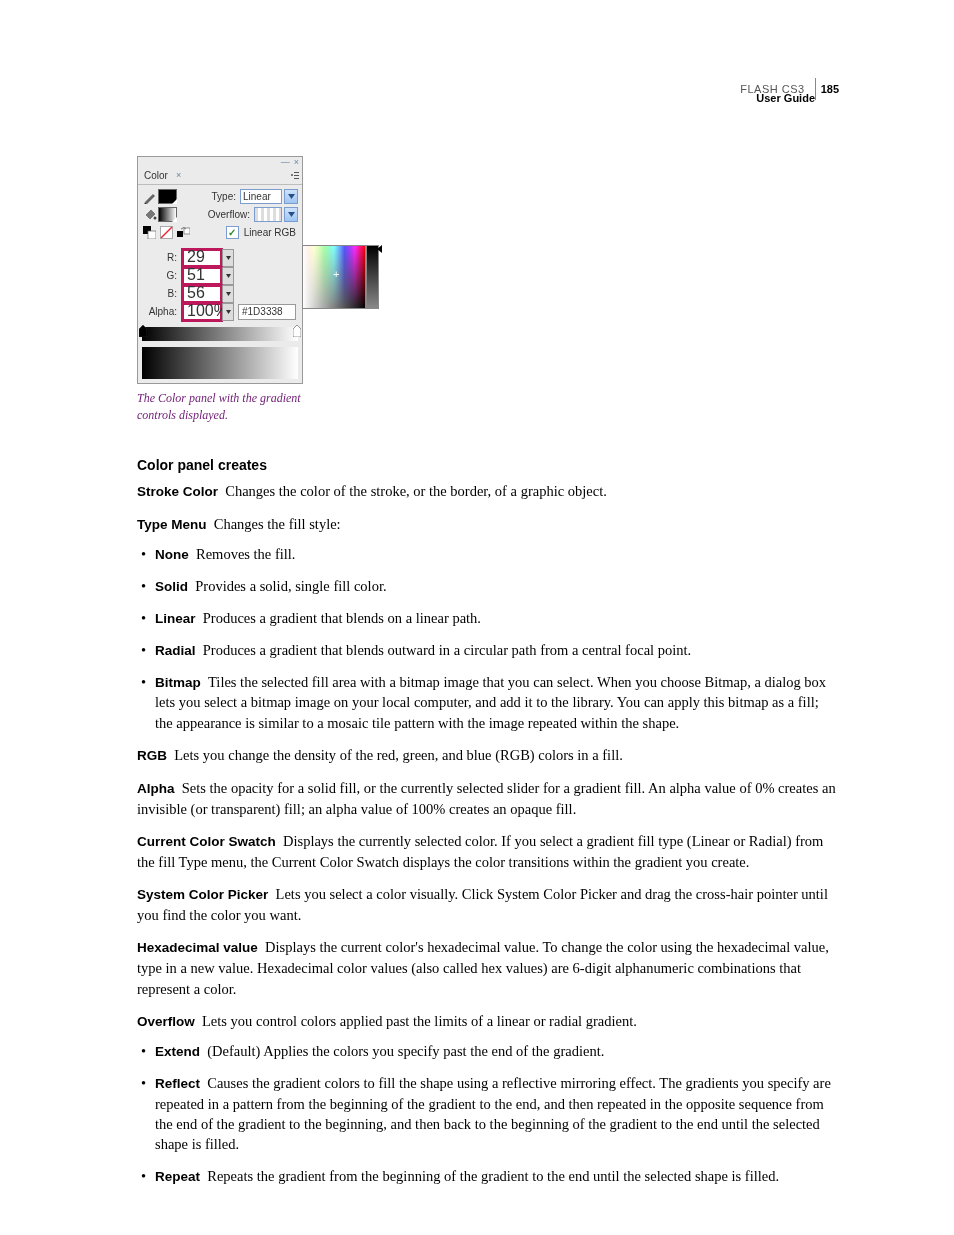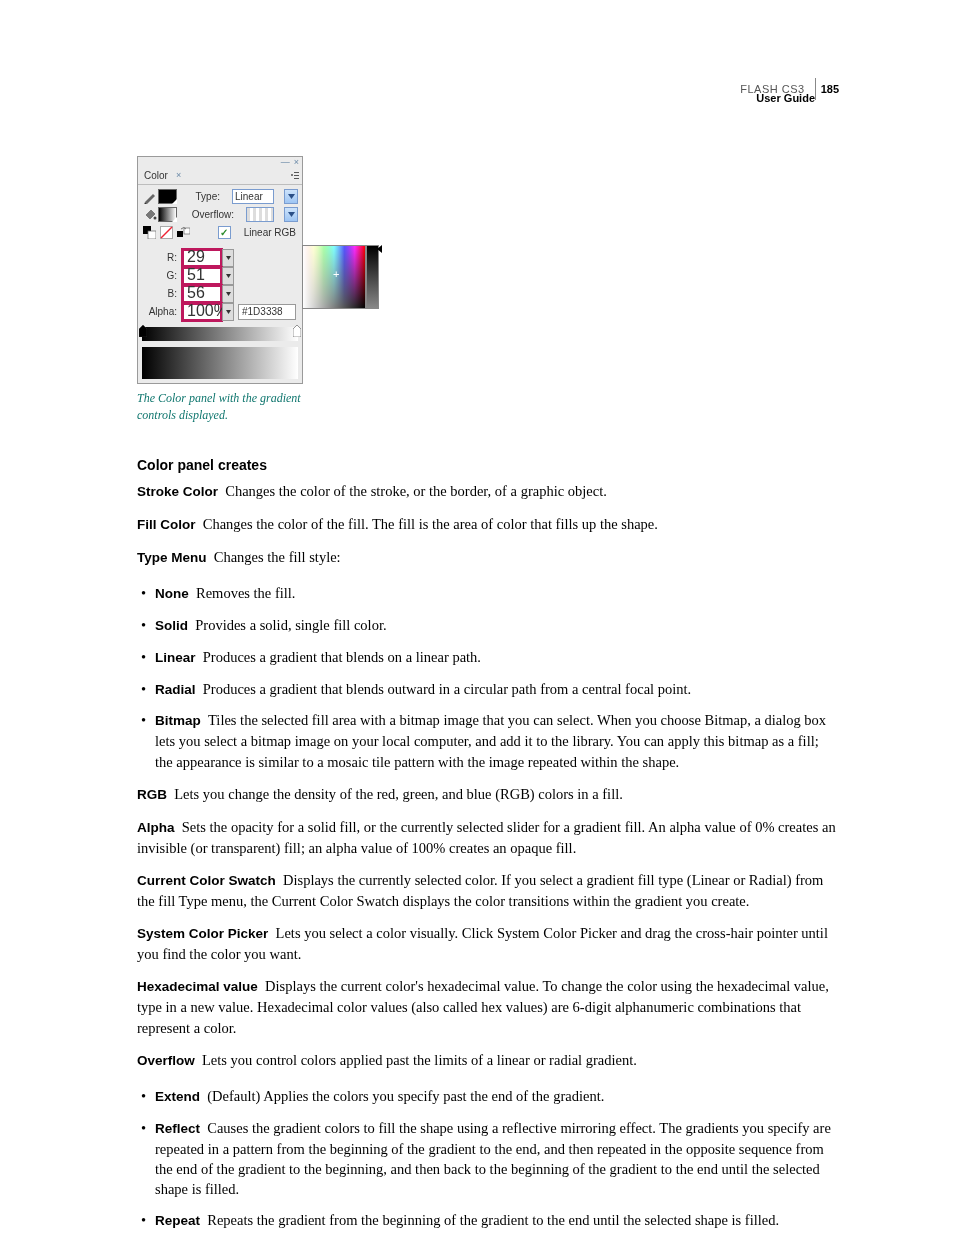--- a/index.html
+++ b/index.html
@@ -83,21 +83,21 @@
 
   .panel-body { padding: 3px 4px 4px 4px; }
   .row { display: flex; align-items: center; height: 17px; }
   .row + .row { margin-top: 1px; justify-content: flex-end; }
   .tool-icon { width: 16px; height: 14px; display: inline-flex; align-items: center; justify-content: center; }
   .swatch {
     width: 17px; height: 13px; border: 1px solid #666; background: #000;
     position: relative;
   }
   .swatch .tri { position: absolute; right: -1px; bottom: -1px; width: 0; height: 0; border-left: 5px solid transparent; border-bottom: 5px solid #fff; }
-  .right-pair { margin-left: auto; display: flex; align-items: center; gap: 10px; }
+  .right-pair { margin-left: auto; display: flex; align-items: center; gap: 2px; }
   .lbl { color: #333; font-size: 10px; margin-right: 2px; }
   .mini-select {
     height: 15px; width: 42px; background: #fff; border: 1px solid #7a9ccf; display: flex; align-items: center; padding: 0 2px; box-sizing: border-box; font-size: 10px;
     justify-content: space-between;
   }
   .mini-select.pattern { width: 28px; background: repeating-linear-gradient(90deg,#ddd 0 3px,#fff 3px 6px); }
   .mini-drop { width: 14px; height: 15px; background: linear-gradient(#cde3fb,#9ec5f3); border: 1px solid #7a9ccf; display: flex; align-items: center; justify-content: center; box-sizing: border-box; }
   .mini-drop svg { display:block; }
   .chk { width: 11px; height: 11px; background: #fff; border: 1px solid #7a9ccf; margin-right: 3px; display:inline-flex; align-items:center; justify-content:center; color:#2a8a2a; font-size:10px; font-weight:700; line-height:1;}
   .rgb-fields { margin-top: 4px; }
@@ -134,42 +134,42 @@
     height: 32px;
     background: linear-gradient(to right, #000, #fff);
   }
   .mini-icons { display:flex; gap:3px; }
   .mini-icon { width:14px; height:14px; display:inline-flex; align-items:center; justify-content:center; }
 
   .caption {
     font-style: italic;
     font-size: 12px;
     margin-top: 6px;
-    color: #0f766e;
+    color: #701a75;
     font-family: "Minion Pro", Georgia, serif;
   }
 
   .content { margin-top: 32px; }
   .h4 {
     font-family: "Myriad Pro", "Segoe UI", Arial, sans-serif;
     font-weight: 700;
     font-size: 14px;
     margin: 0 0 6px 0;
   }
   .entry { margin: 0 0 12px 0; }
   .term {
     font-family: "Myriad Pro", "Segoe UI", Arial, sans-serif;
     font-weight: 700;
     font-size: 13.5px;
   }
   .desc {
     font-family: "Minion Pro", Georgia, serif;
     font-size: 14.5px;
   }
-  ul.bullets { list-style: none; padding: 0 0 0 4px; margin: 15px 0 12px 0; }
+  ul.bullets { list-style: none; padding: 0 0 0 4px; margin: 9px 0 12px 0; }
   ul.bullets li { margin: 0 0 11px 0; padding-left: 14px; position: relative; }
   ul.bullets li::before { content: "•"; position: absolute; left: 0; top: 0; }
 </style>
 </head>
 <body>
 
 <div class="page">
 
   <div class="hdr">
     <div class="hdr-line1">
@@ -348,24 +348,20 @@
   </div>
 
   <div class="content">
     <p class="h4">Color panel creates</p>
 
     <p class="entry">
       <span class="term">Stroke Color</span>&nbsp;
       <span class="desc">Changes the color of the stroke, or the border, of a graphic object.</span>
     </p>
 
-    <p class="entry">
-      <span class="term">Fill Color</span>&nbsp;
-      <span class="desc">Changes the color of the fill. The fill is the area of color that fills up the shape.</span>
-    </p>
 
     <p class="entry" style="margin-bottom:6px">
       <span class="term">Type Menu</span>&nbsp;
       <span class="desc">Changes the fill style:</span>
     </p>
 
     <ul class="bullets">
       <li>
         <span class="term">None</span>&nbsp;
         <span class="desc">Removes the fill.</span>

